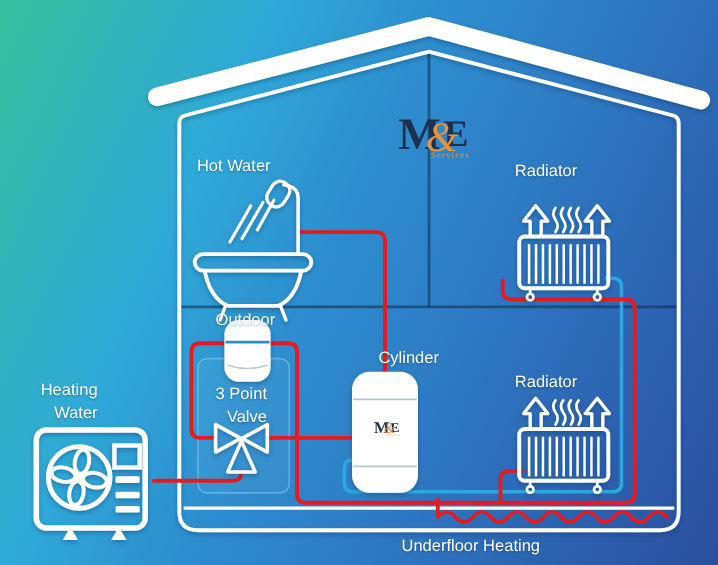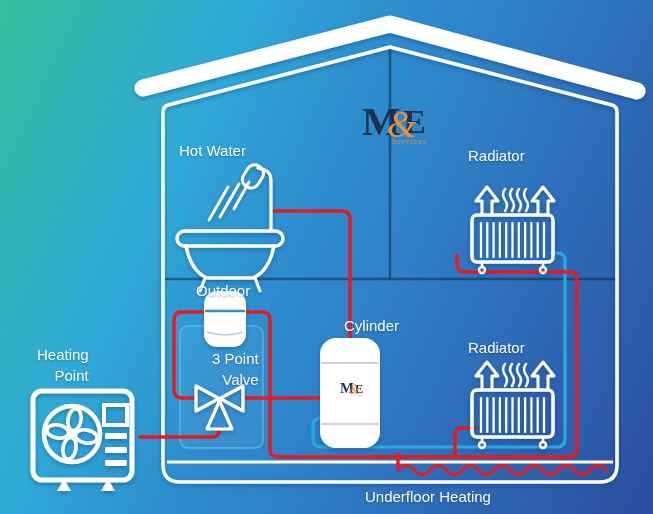--- a/index.html
+++ b/index.html
@@ -154,30 +154,30 @@
   </svg>
 
   <div class="lbl" style="left:179px;top:140px;">Hot Water</div>
 
   <div class="lbl center" style="left:468px;top:145px;width:90px;">Radiator</div>
 
   <div class="lbl center" style="left:468px;top:337px;width:90px;">Radiator</div>
 
   <div class="lbl" style="left:196px;top:280px;">Outdoor</div>
 
-  <div class="lbl" style="left:212px;top:348px;">
+  <div class="lbl" style="left:196px;top:348px;">
     <div>3 Point</div>
     <div>Valve</div>
   </div>
 
   <div class="lbl" style="left:344px;top:315px;">Cylinder</div>
 
   <div class="lbl" style="left:37px;top:344px;">
     <div>Heating</div>
-    <div>Point</div>
+    <div>Water</div>
   </div>
 
   <div class="lbl center" style="left:365px;top:486px;width:220px;font-size:15px;">Underfloor Heating</div>
 
   <div class="melogo big">
     <div class="row"><span class="lm">M</span><span class="amp">&amp;</span><span class="le">E</span></div>
     <span class="sub">Services</span>
   </div>
 
   <div class="melogo mini">

